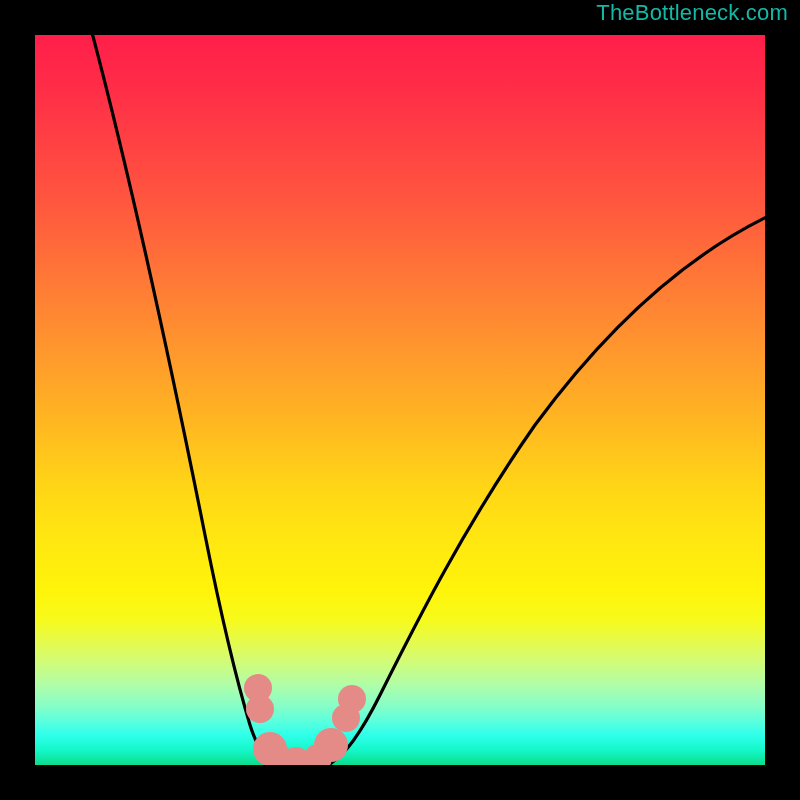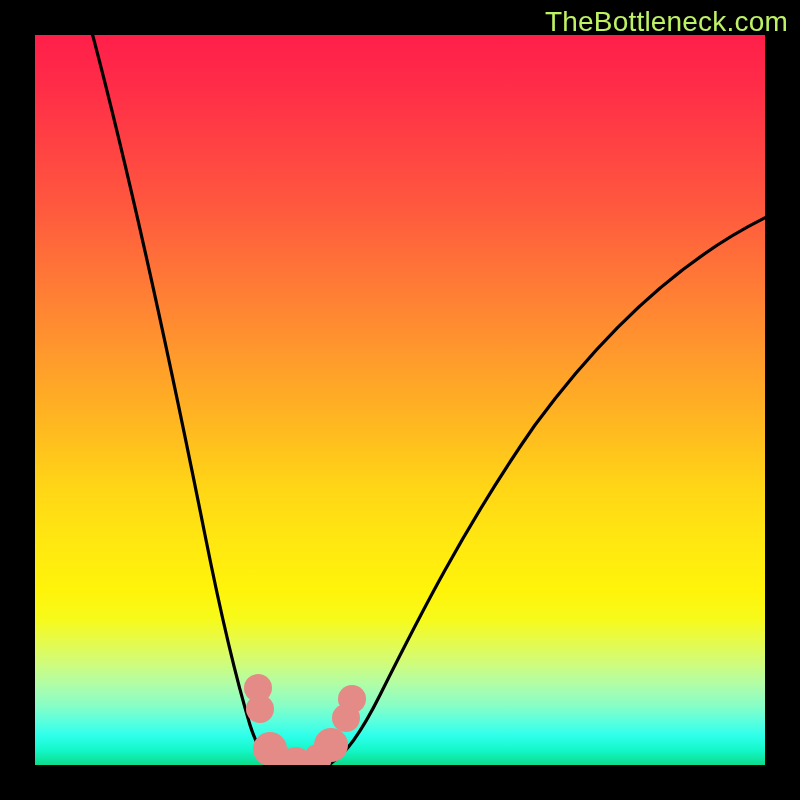--- a/index.html
+++ b/index.html
@@ -5,25 +5,25 @@
   * { margin: 0; padding: 0; box-sizing: border-box; }
   html, body { width: 800px; height: 800px; overflow: hidden; background: #000; }
   .frame {
     position: relative;
     width: 800px;
     height: 800px;
     background: #000;
   }
   .watermark {
     position: absolute;
-    top: 6px;
+    top: 0;
     right: 12px;
     font-family: Arial, Helvetica, sans-serif;
-    font-size: 28px;
-    color: #bef264;
+    font-size: 22px;
+    color: #14b8a6;
     letter-spacing: 0.2px;
     z-index: 30;
   }
   .plot-area {
     position: absolute;
     left: 35px;
     top: 35px;
     width: 730px;
     height: 730px;
     overflow: hidden;

